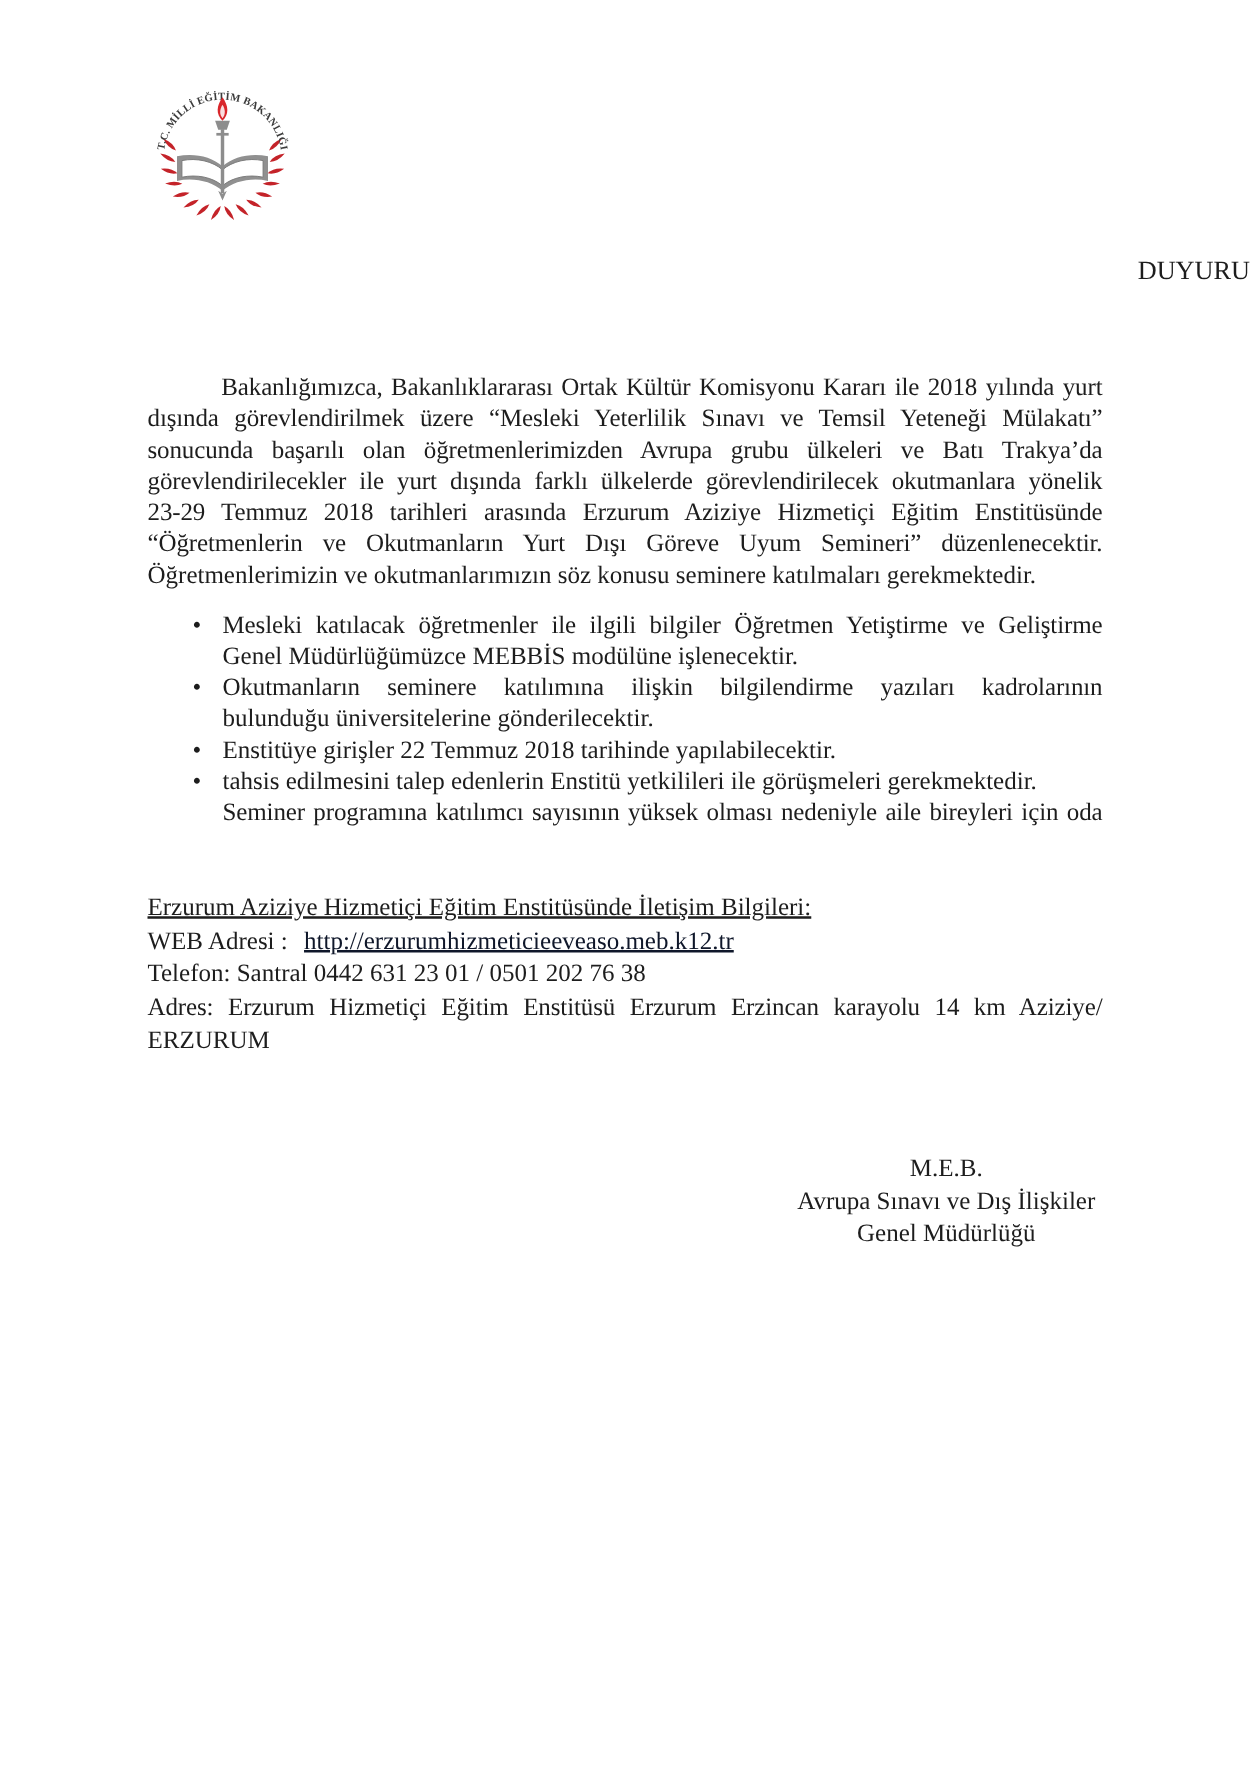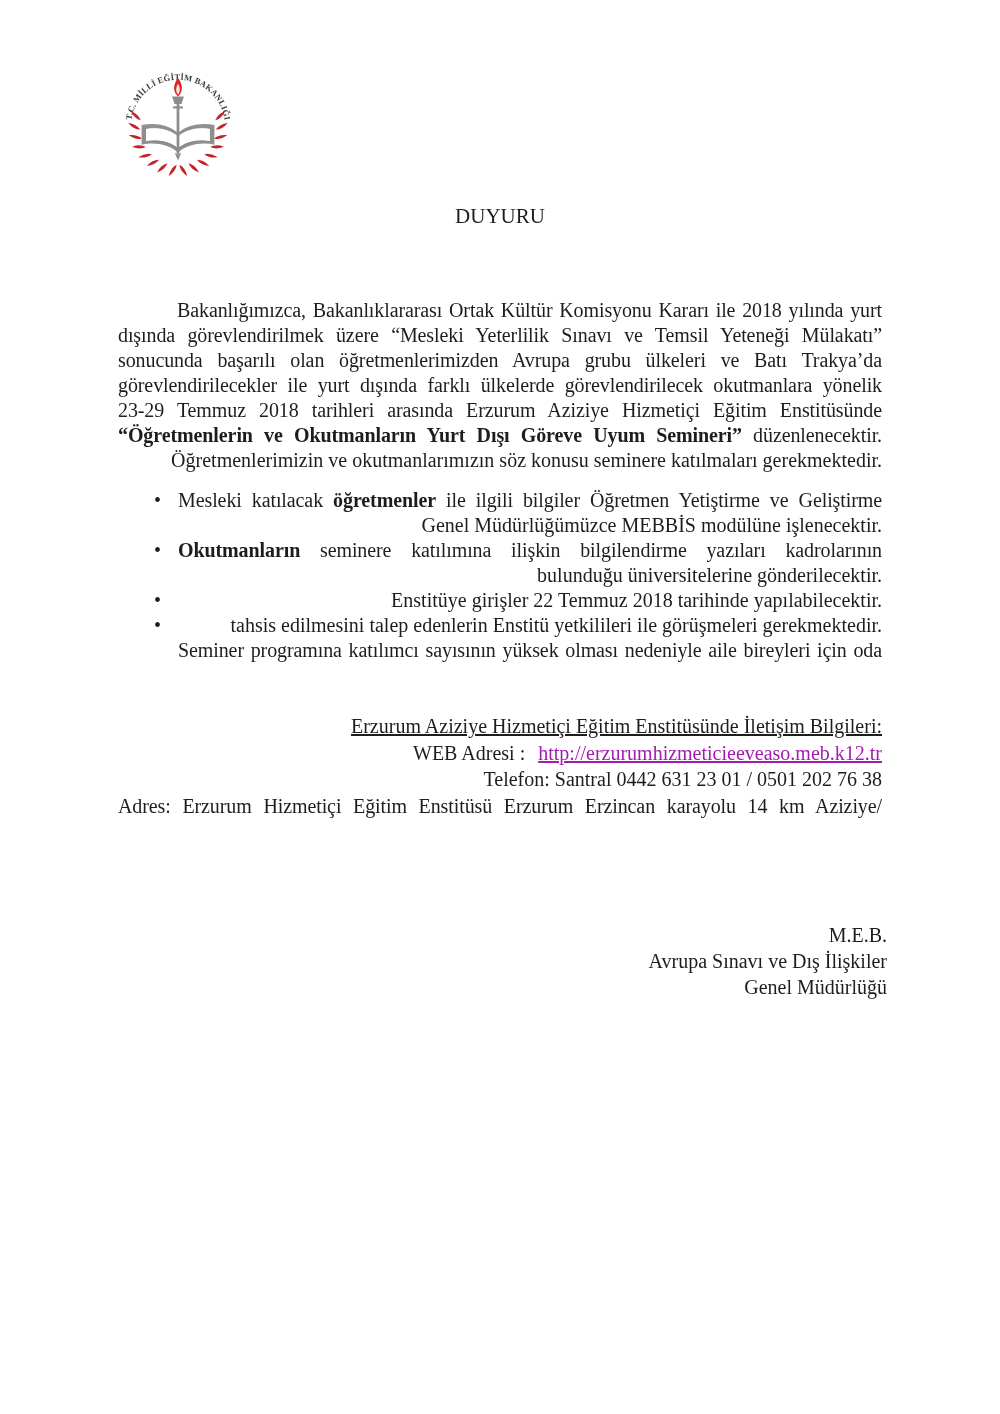--- a/index.html
+++ b/index.html
@@ -11,38 +11,38 @@
   .page{
     position:relative;width:1000px;height:1414px;
     background:#ffffff;overflow:hidden;
   }
   .abs{position:absolute;}
 
   
   #logo{left:114px;top:66px;width:128px;height:122px;}
 
   
-  #title{top:204px;left:0;width:1000px;text-align:center;font-size:21px;line-height:25px;}
+  #title{top:204px;left:0;width:1000px;text-align:right;font-size:21px;line-height:25px;}
 
   
   #para{left:118px;top:298px;width:764px;font-size:20px;line-height:25px;}
-  .line{min-height:25px;text-align:right;}
+  .line{min-height:25px;}
   .jl{text-align:justify;text-align-last:justify;letter-spacing:-0.1px;}
   .indent{padding-left:59px;}
-  .b{font-weight:bold;}
+  .b{font-weight:normal;}
 
   
   #bullets{left:118px;top:488px;width:764px;font-size:20px;line-height:25px;}
   .bullet{position:relative;padding-left:60px;}
   .bullet .dot{position:absolute;left:36px;top:0;line-height:25px;}
 
   
   #contact{left:118px;top:697px;width:764px;font-size:20px;line-height:26.5px;}
   .ul{text-decoration:underline;margin-top:16px;}
-  #contact a{color:#a21caf;text-decoration:underline;margin-left:13px;}
+  #contact a{color:#0f172a;text-decoration:underline;margin-left:13px;}
 
   
   #signature{left:627px;top:922px;width:260px;text-align:center;font-size:20px;line-height:26px;}
 
   svg text{font-family:"Liberation Serif","DejaVu Serif",serif;}
 </style>
 </head>
 <body>
 
 <div class="page">
@@ -128,20 +128,21 @@
     </div>
   </div>
 
   <div class="abs" id="contact">
     <div class="line ul">Erzurum Aziziye Hizmetiçi Eğitim Enstitüsünde İletişim Bilgileri:</div>
     <div class="line">
       <span>WEB Adresi :</span><a href="#">http://erzurumhizmeticieeveaso.meb.k12.tr</a>
     </div>
     <div class="line">Telefon: Santral 0442 631 23 01 / 0501 202 76 38</div>
     <div class="line jl">Adres: Erzurum Hizmetiçi Eğitim Enstitüsü Erzurum Erzincan karayolu 14 km Aziziye/</div>
+    <div class="line">ERZURUM</div>
   </div>
 
   <div class="abs" id="signature">
     <div class="line">M.E.B.</div>
     <div class="line">Avrupa Sınavı ve Dış İlişkiler</div>
     <div class="line">Genel Müdürlüğü</div>
   </div>
 
 </div>
 

